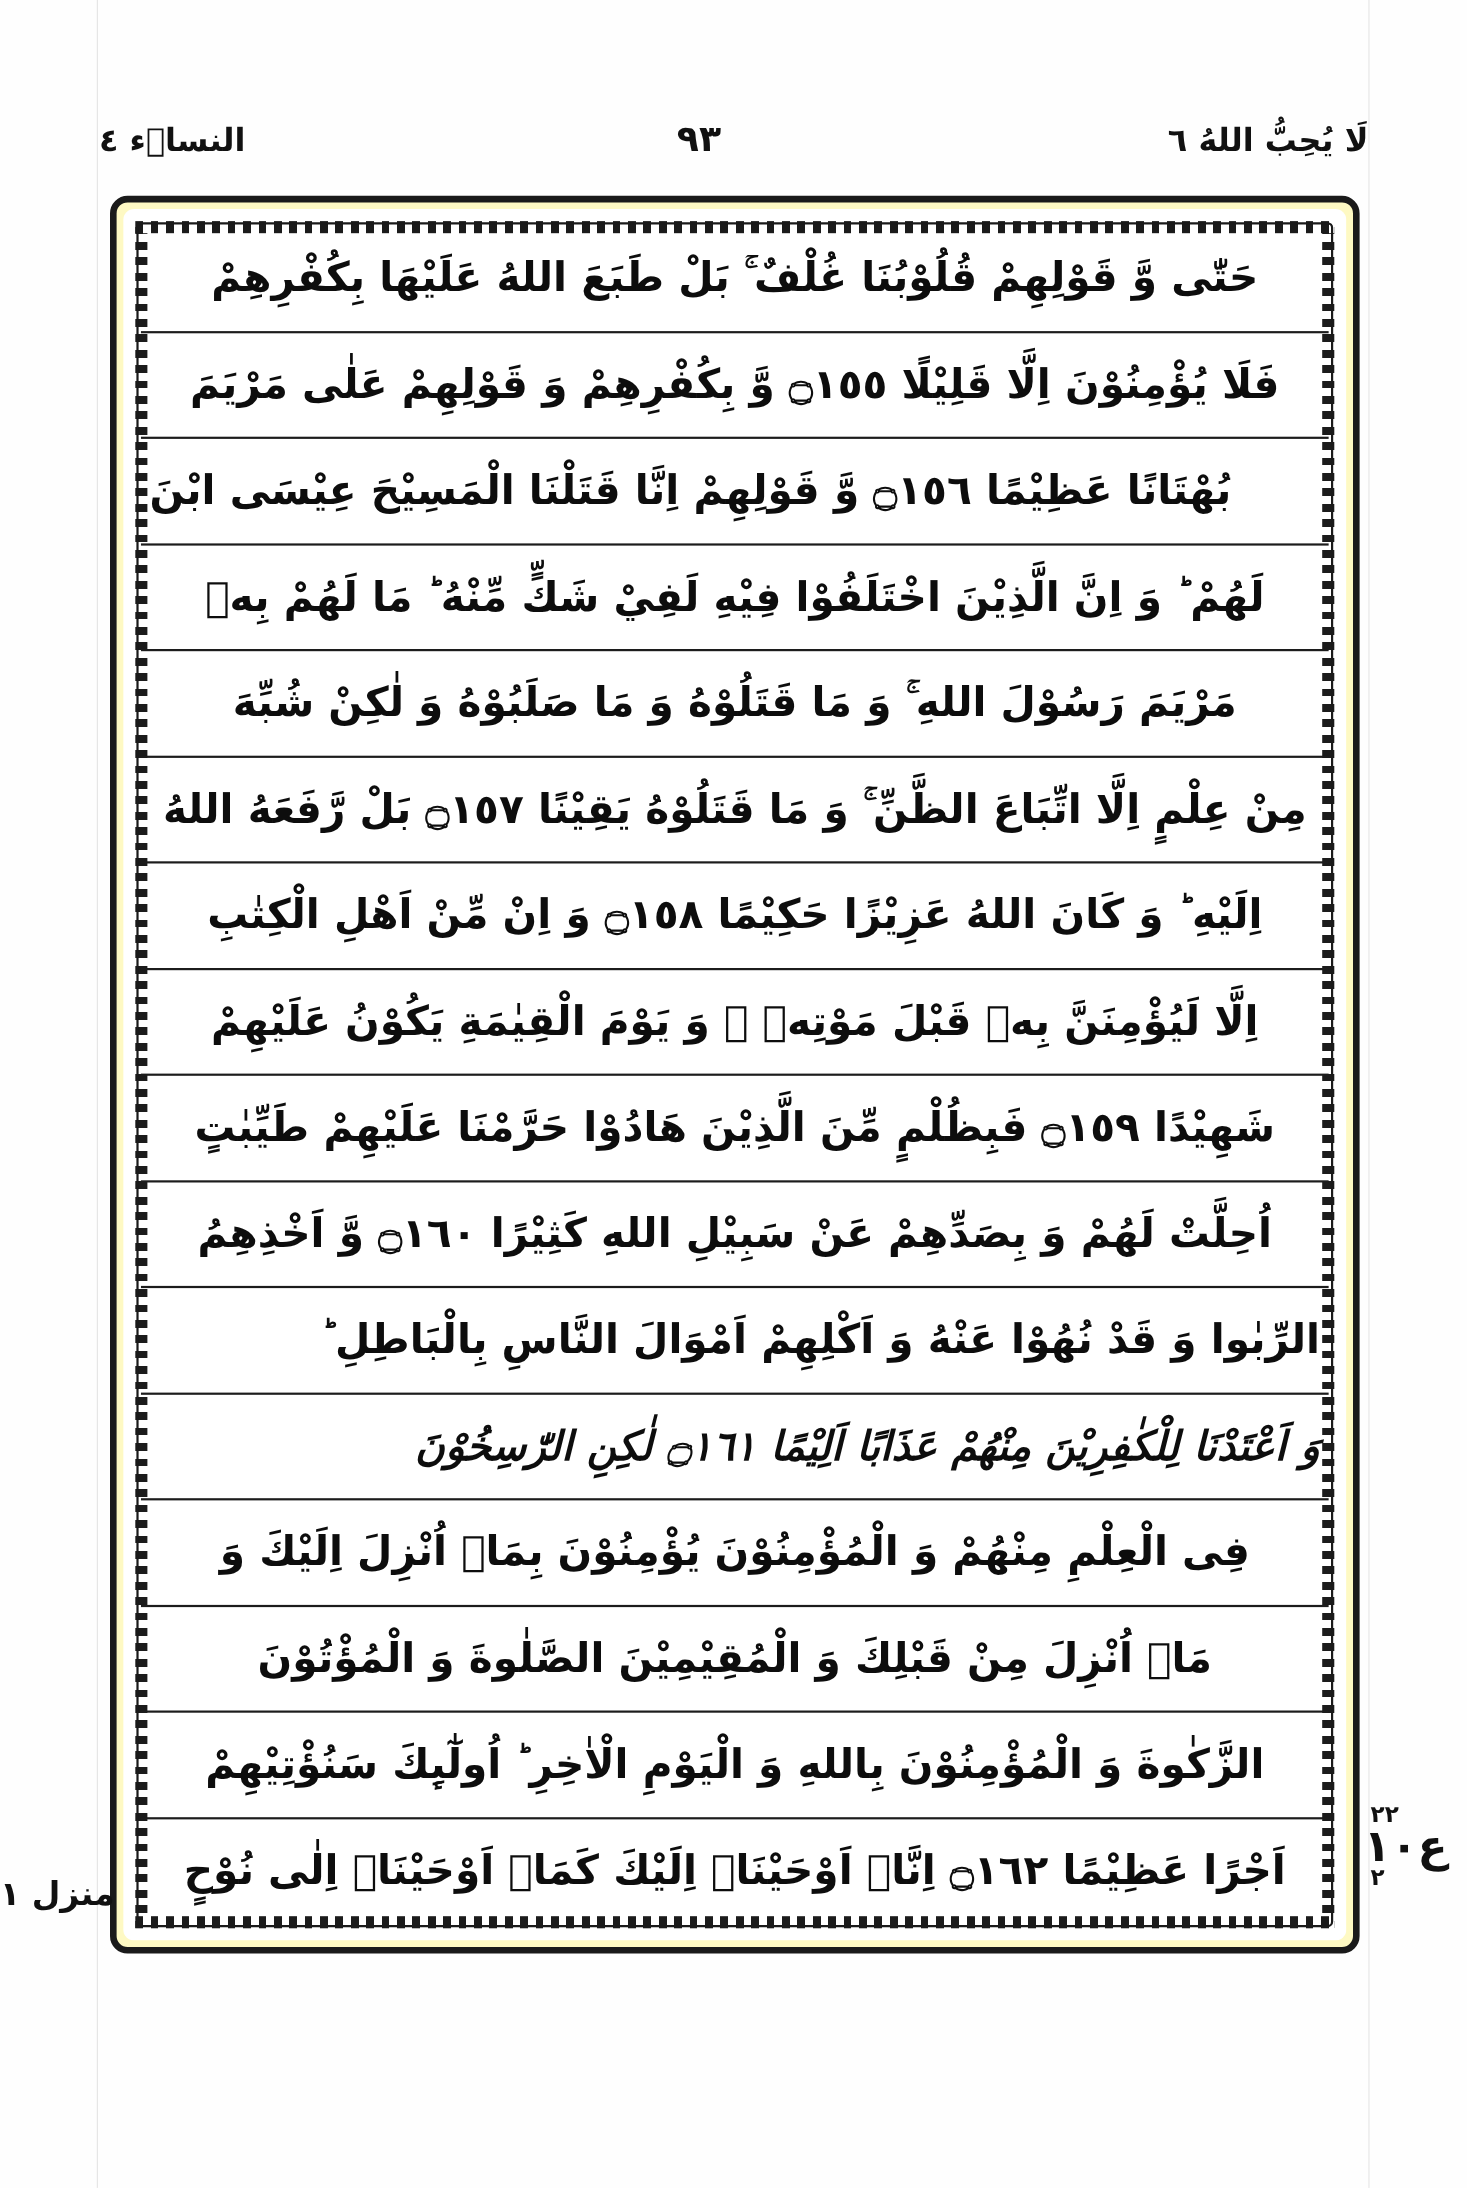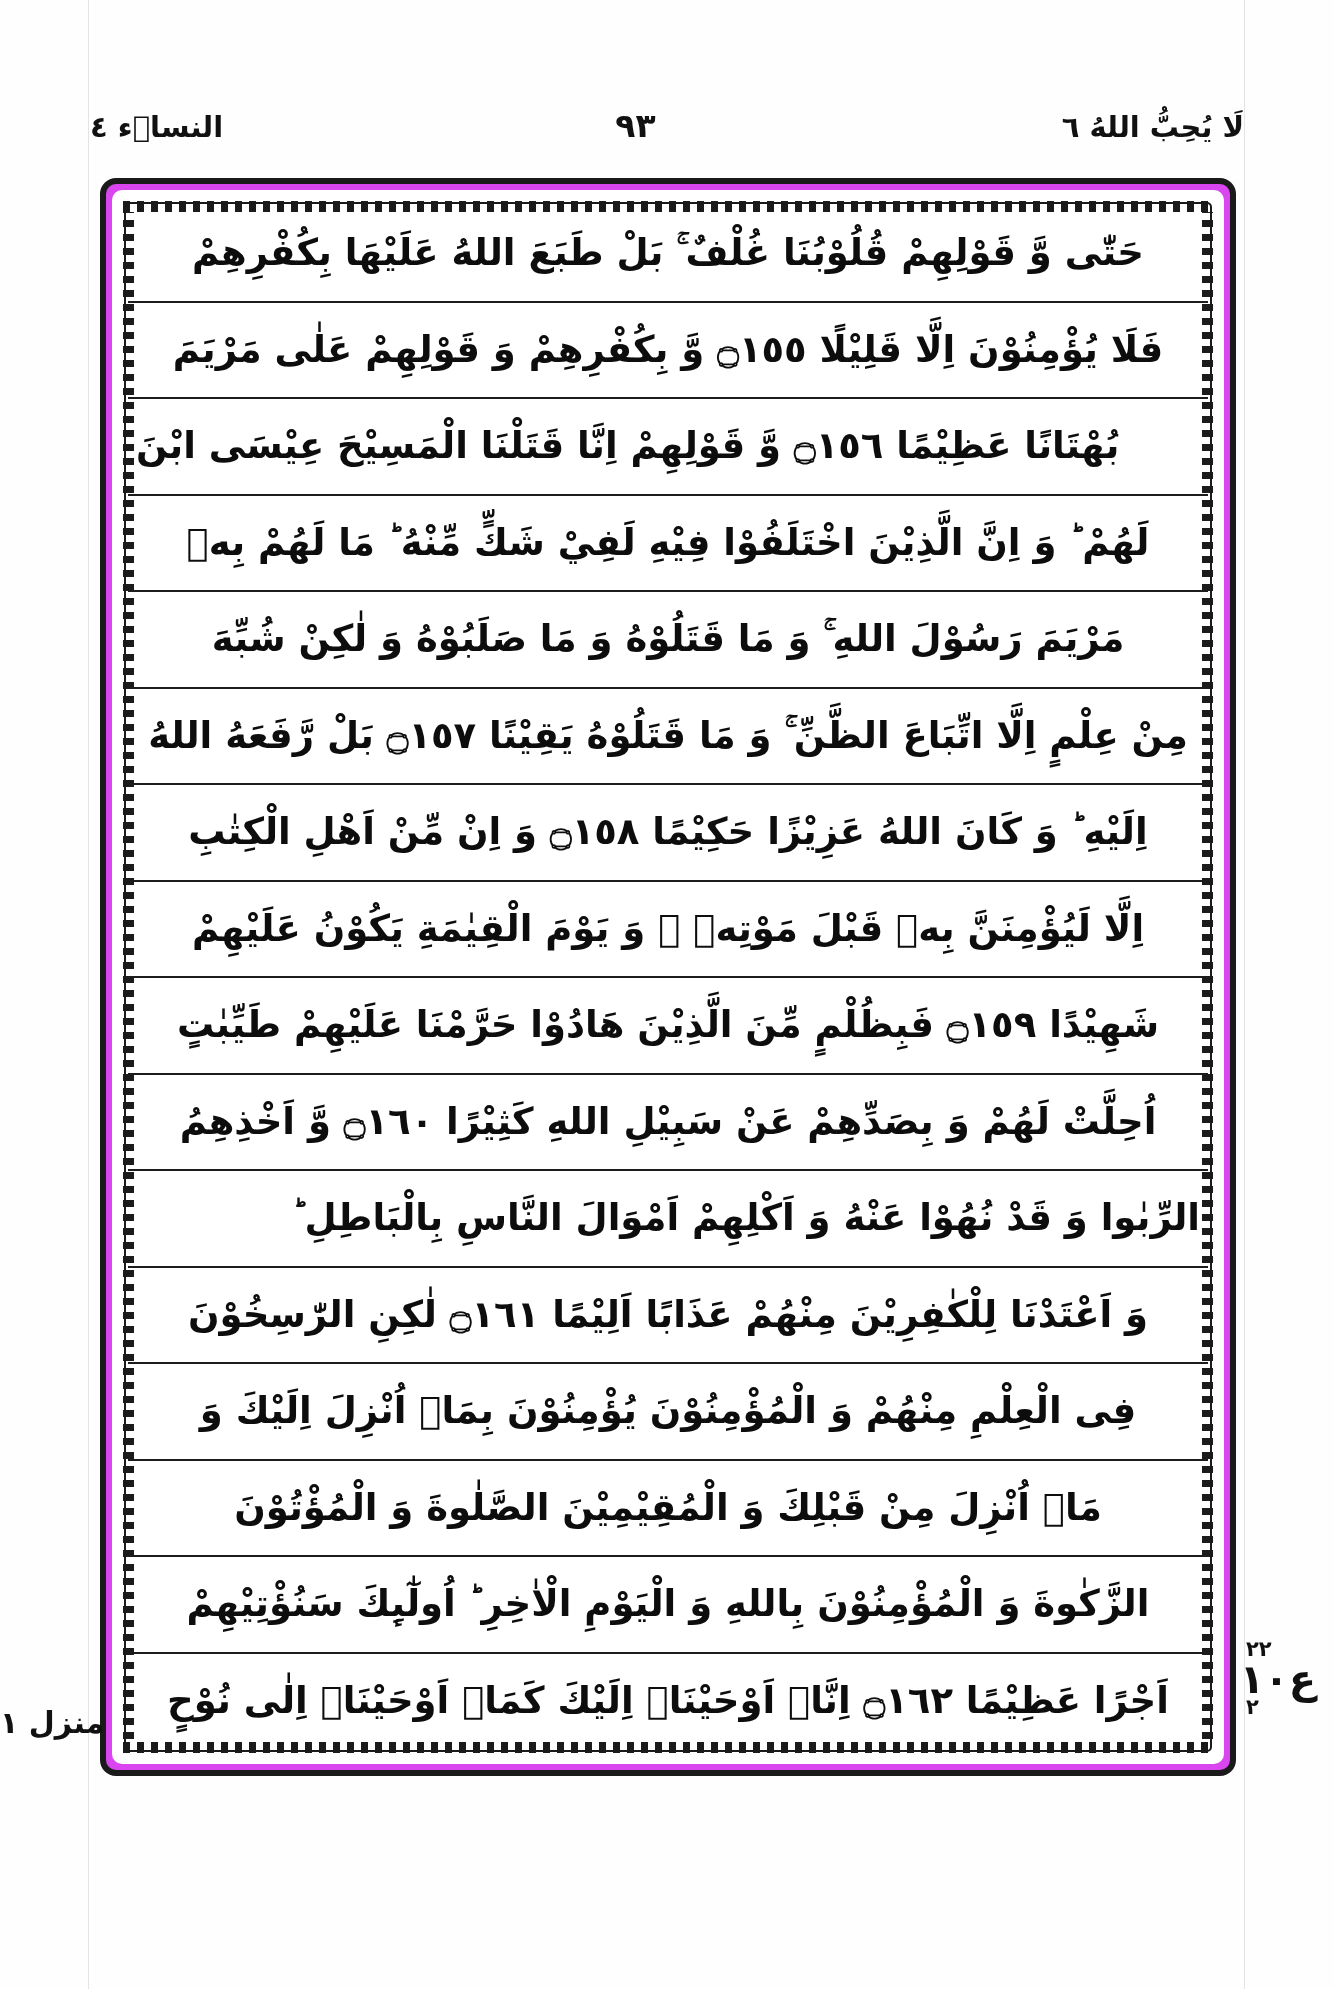--- a/index.html
+++ b/index.html
@@ -63,21 +63,21 @@
 
   
   #quran-frame {
     position: absolute;
     left: 100px;
     top: 178px;
     width: 1136px;
     height: 1598px;
     border: 6px solid #1a1a1a;
     border-radius: 16px;
-    background: #d946ef;
+    background: #fef9c3;
     box-sizing: border-box;
   }
   
   #frame-beads {
     position: absolute;
     left: 6px; top: 6px; right: 6px; bottom: 6px;
     border-radius: 10px;
     box-sizing: border-box;
     border: 11px solid transparent;
     background:
@@ -213,21 +213,21 @@
         </div>
         <div class="ayah-line" style="justify-content: center;">
           <div class="ayah-text" style="display: inline-block; width: auto; transform: scaleX(1); transform-origin: center center;">شَهِيْدًا ۝١٥٩ فَبِظُلْمٍ مِّنَ الَّذِيْنَ هَادُوْا حَرَّمْنَا عَلَيْهِمْ طَيِّبٰتٍ</div>
         </div>
         <div class="ayah-line" style="justify-content: center;">
           <div class="ayah-text" style="display: inline-block; width: auto; transform: scaleX(1); transform-origin: center center;">اُحِلَّتْ لَهُمْ وَ بِصَدِّهِمْ عَنْ سَبِيْلِ اللهِ كَثِيْرًا ۝١٦٠ وَّ اَخْذِهِمُ</div>
         </div>
         <div class="ayah-line" style="justify-content: flex-start;">
           <div class="ayah-text" style="display: inline-block; width: auto; transform: scaleX(1); transform-origin: center center;">الرِّبٰوا وَ قَدْ نُهُوْا عَنْهُ وَ اَكْلِهِمْ اَمْوَالَ النَّاسِ بِالْبَاطِلِ ؕ</div>
         </div>
-        <div class="ayah-line" style="justify-content: center;">
+        <div class="ayah-line" style="justify-content: flex-start; font-style: italic;">
           <div class="ayah-text" style="display: inline-block; width: auto; transform: scaleX(1); transform-origin: center center;">وَ اَعْتَدْنَا لِلْكٰفِرِيْنَ مِنْهُمْ عَذَابًا اَلِيْمًا ۝١٦١ لٰكِنِ الرّٰسِخُوْنَ</div>
         </div>
         <div class="ayah-line" style="justify-content: center;">
           <div class="ayah-text" style="display: inline-block; width: auto; transform: scaleX(1); transform-origin: center center;">فِى الْعِلْمِ مِنْهُمْ وَ الْمُؤْمِنُوْنَ يُؤْمِنُوْنَ بِمَاۤ اُنْزِلَ اِلَيْكَ وَ</div>
         </div>
         <div class="ayah-line" style="justify-content: center;">
           <div class="ayah-text" style="display: inline-block; width: auto; transform: scaleX(1); transform-origin: center center;">مَاۤ اُنْزِلَ مِنْ قَبْلِكَ وَ الْمُقِيْمِيْنَ الصَّلٰوةَ وَ الْمُؤْتُوْنَ</div>
         </div>
         <div class="ayah-line" style="justify-content: center;">
           <div class="ayah-text" style="display: inline-block; width: auto; transform: scaleX(1); transform-origin: center center;">الزَّكٰوةَ وَ الْمُؤْمِنُوْنَ بِاللهِ وَ الْيَوْمِ الْاٰخِرِ ؕ اُولٰٓىِٕكَ سَنُؤْتِيْهِمْ</div>

